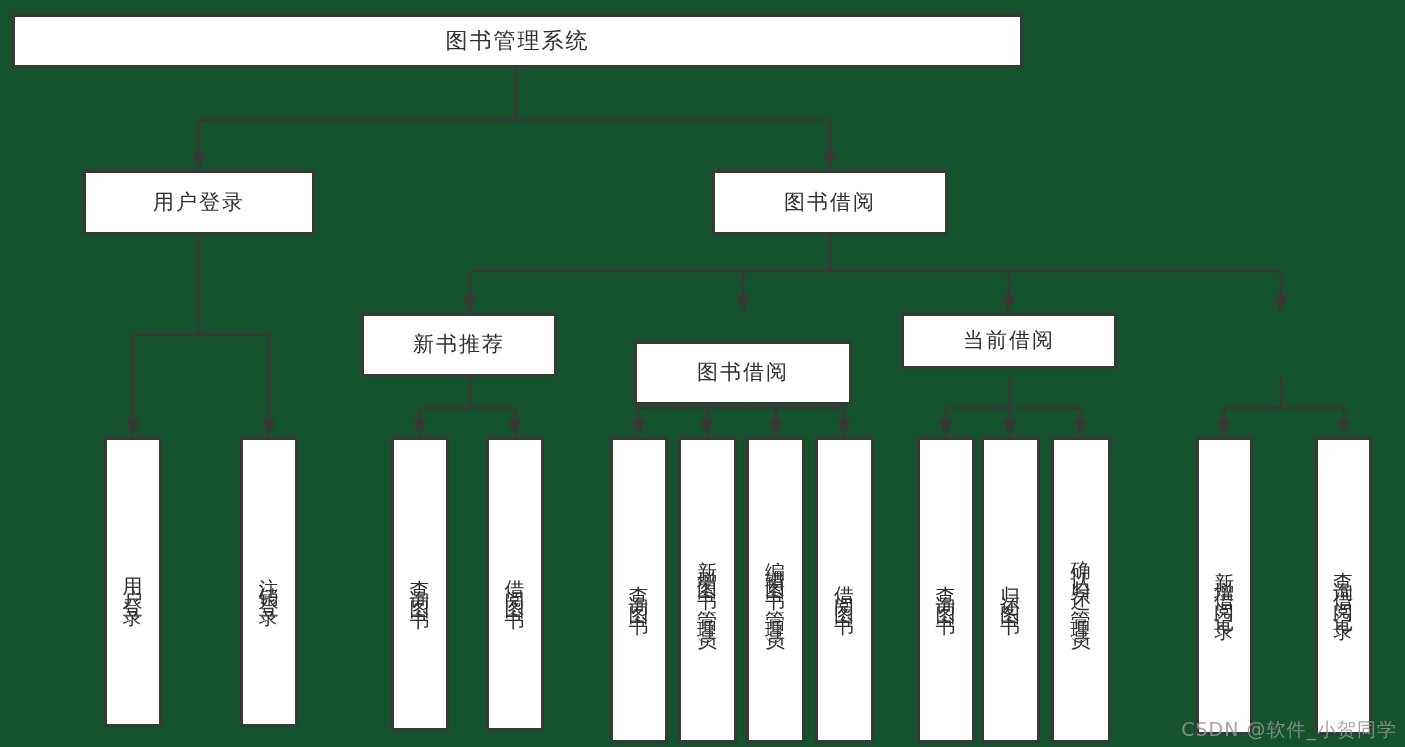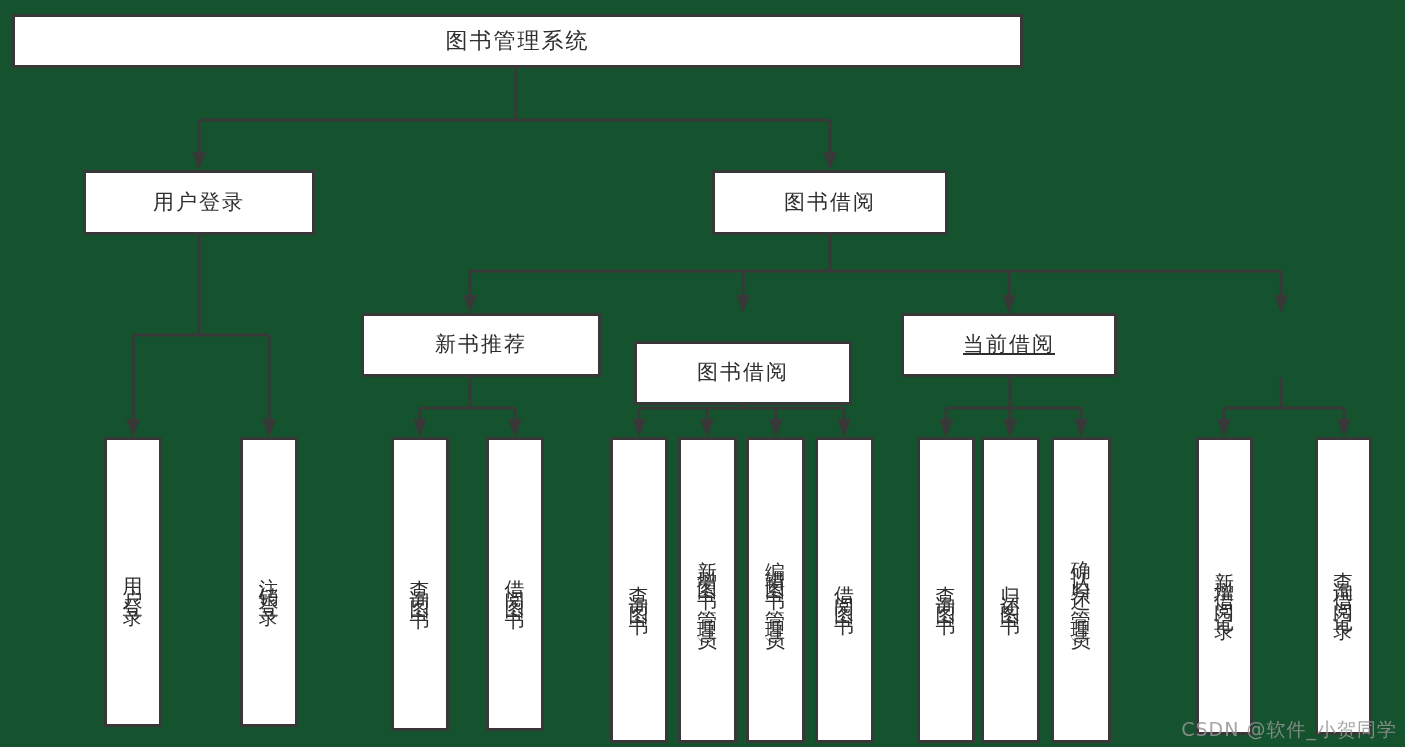--- a/index.html
+++ b/index.html
@@ -112,23 +112,23 @@
       <polygon points="1217,419 1231,419 1224,437"></polygon>
       <polygon points="1337,419 1351,419 1344,437"></polygon>
     </g>
   </svg>
 
   <div class="node h root-box" style="left:12px; top:14px; width:1011px; height:54px;">图书管理系统</div>
 
   <div class="node h" style="left:83px; top:170px; width:232px; height:65px;">用户登录</div>
   <div class="node h" style="left:712px; top:170px; width:236px; height:65px;">图书借阅</div>
 
-  <div class="node h" style="left:361px; top:313px; width:240px; height:64px;">新书推荐</div>
+  <div class="node h" style="left:361px; top:313px; width:196px; height:64px;">新书推荐</div>
   <div class="node h" style="left:634px; top:313px; width:218px; height:64px;margin-top:28px;">图书借阅</div>
-  <div class="node h" style="left:901px; top:313px; width:216px; height:64px;text-decoration:underline;">当前借阅</div>
+  <div class="node h" style="left:901px; top:313px; width:216px; height:56px;">当前借阅</div>
 
   <div class="node v" style="left:104px; top:437px; width:58px; height:290px;">用户登录</div>
   <div class="node v" style="left:240px; top:437px; width:58px; height:290px;">注销登录</div>
 
   <div class="node v" style="left:391px; top:437px; width:58px; height:294px;">查询图书</div>
   <div class="node v" style="left:486px; top:437px; width:58px; height:294px;">借阅图书</div>
 
   <div class="node v" style="left:610px; top:437px; width:58px; height:306px;">查询图书</div>
   <div class="node v" style="left:678px; top:437px; width:59px; height:306px;">新增图书（管理员）</div>
   <div class="node v" style="left:746px; top:437px; width:59px; height:306px;">编辑图书（管理员）</div>

